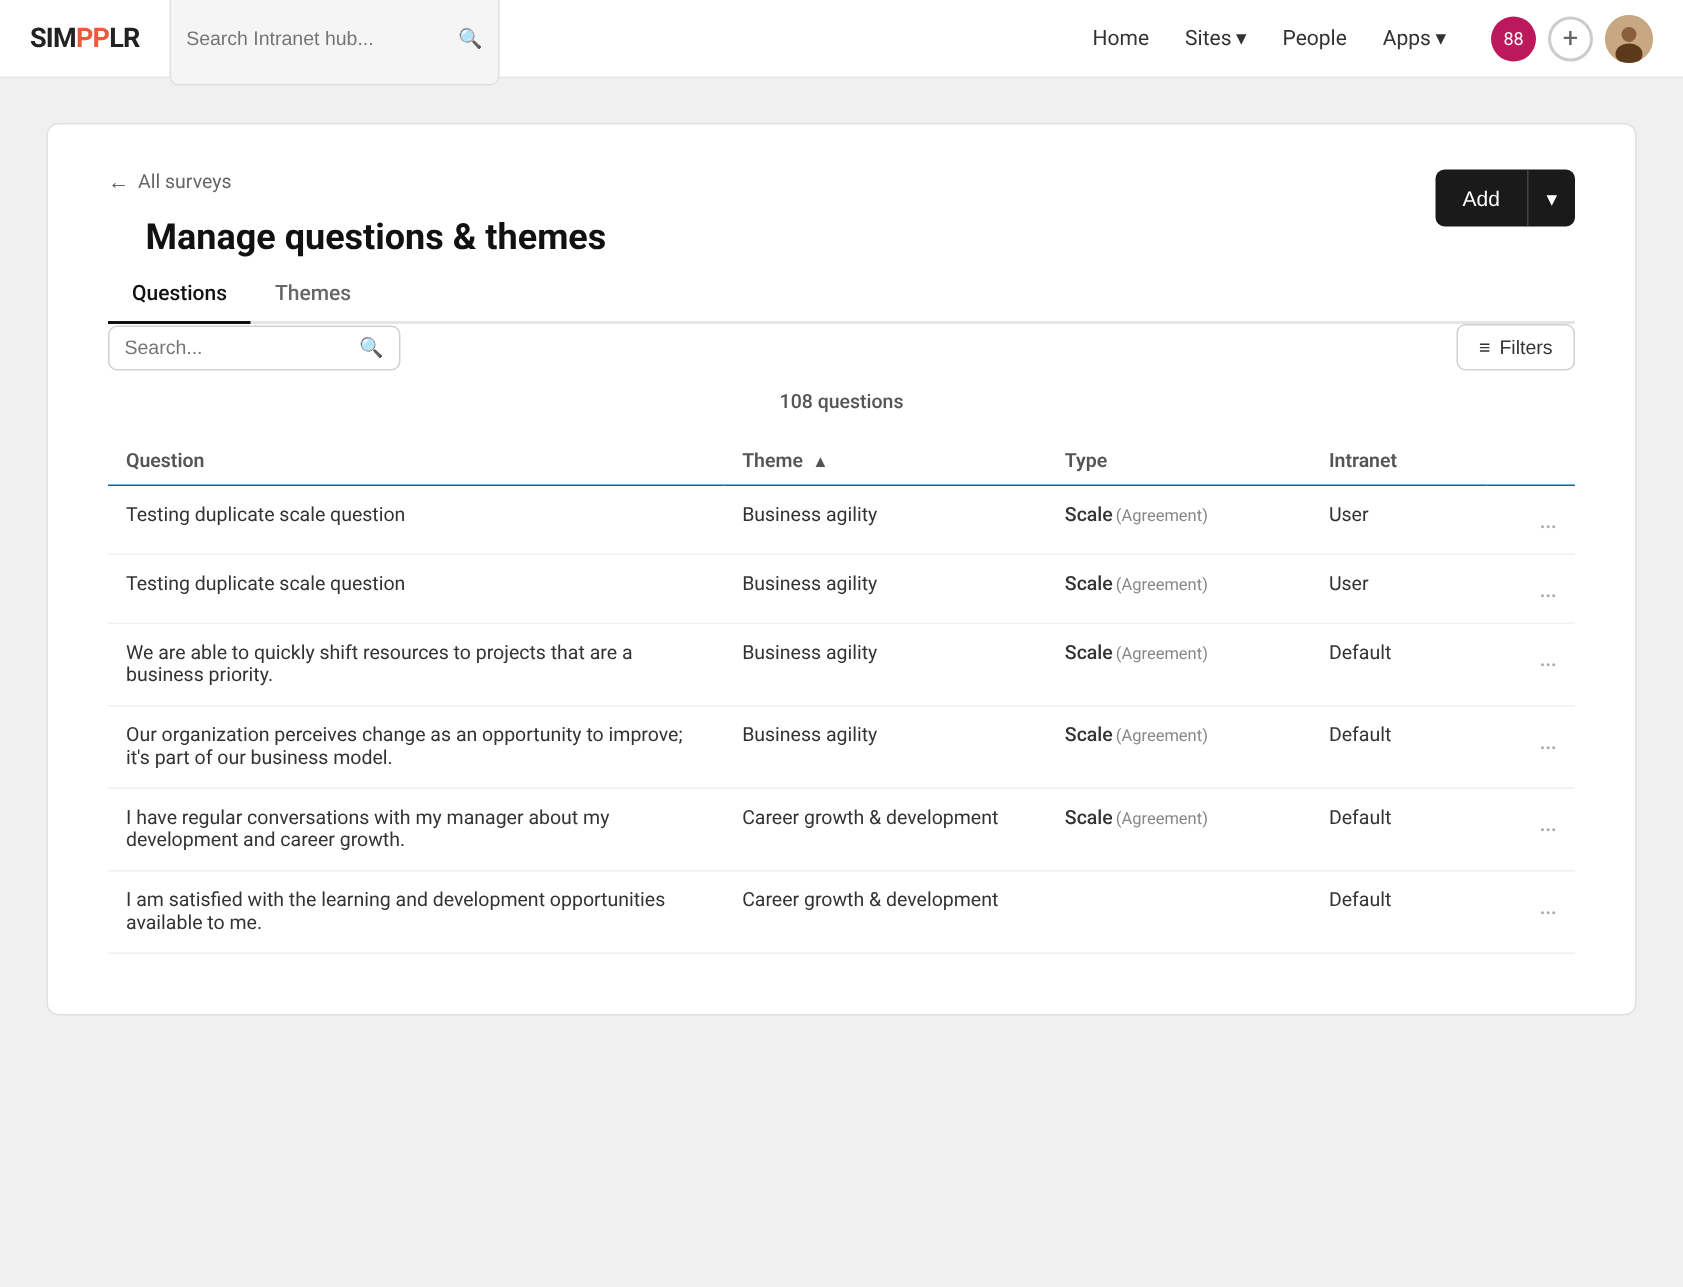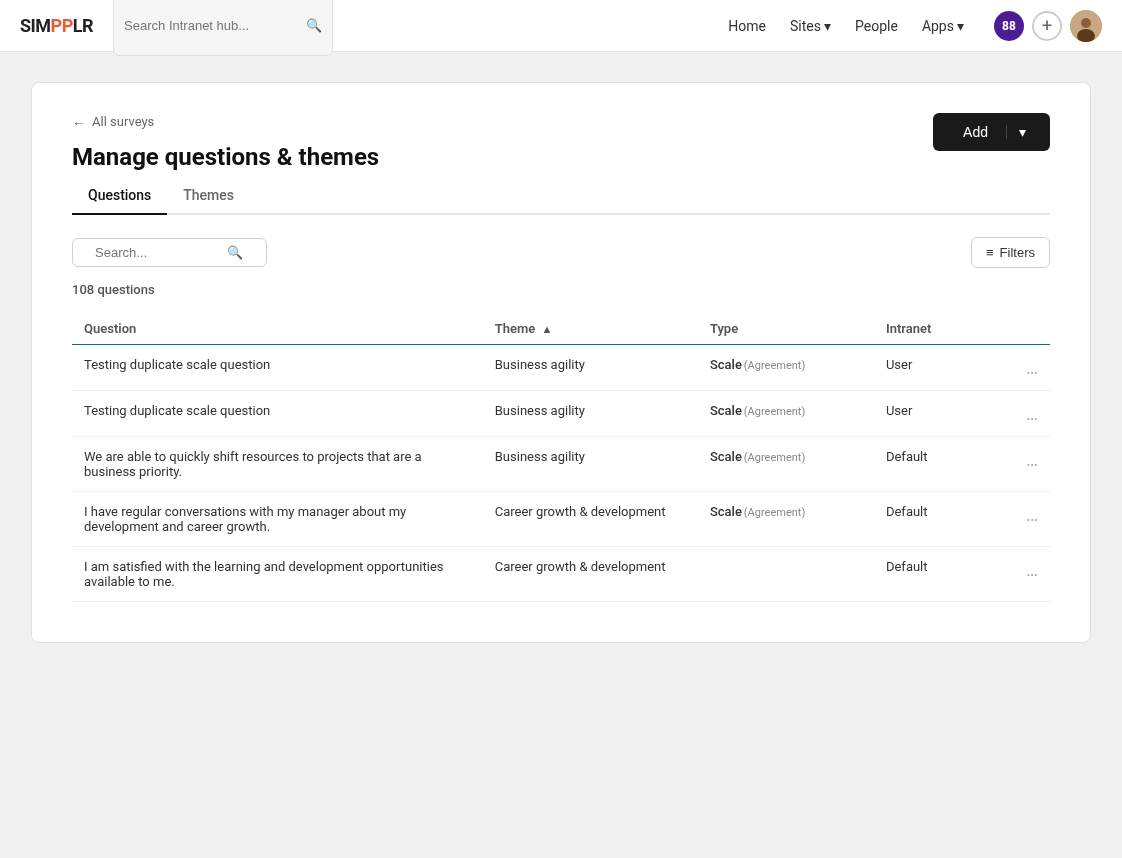--- a/index.html
+++ b/index.html
@@ -49,30 +49,30 @@
       border-radius: 4px;
       font-size: 14px;
       color: #333;
       cursor: pointer;
       display: flex;
       align-items: center;
       gap: 3px;
     }
     .topnav-actions { display: flex; align-items: center; gap: 8px; }
     .topnav-badge {
-      background: #4c1d95;
+      background: #be185d;
       color: #fff;
       border-radius: 50%;
       width: 30px;
       height: 30px;
       display: flex;
       align-items: center;
       justify-content: center;
       font-size: 12px;
-      font-weight: 700;
+      font-weight: 400;
     }
     .topnav-plus {
       width: 30px;
       height: 30px;
       border: 2px solid #ccc;
       border-radius: 50%;
       display: flex;
       align-items: center;
       justify-content: center;
       cursor: pointer;
@@ -110,35 +110,36 @@
       font-size: 13px;
       margin-bottom: 14px;
       cursor: pointer;
     }
     .breadcrumb-arrow { font-size: 14px; }
     .page-title {
       font-size: 24px;
       font-weight: 700;
       color: #111;
       margin-bottom: 6px;
+      margin-left: 25px;
     }
     .page-subtitle { color: #666; font-size: 13px; margin-bottom: 24px; }
     .page-header-row {
       display: flex;
       align-items: flex-start;
       justify-content: space-between;
     }
     .add-btn {
       display: flex;
       align-items: center;
       background: #1a1a1a;
       color: #fff;
       border: none;
       border-radius: 6px;
-      padding: 12px;
+      padding: 0;
       cursor: pointer;
       overflow: hidden;
       font-size: 14px;
       height: 38px;
     }
     .add-btn-label {
       padding: 0 18px;
       font-weight: 500;
     }
     .add-btn-divider {
@@ -150,21 +151,20 @@
     .add-btn-caret {
       padding: 0 12px;
       display: flex;
       align-items: center;
     }
 
     
     .tabs {
       display: flex;
       border-bottom: 2px solid #e5e5e5;
-      margin-bottom: 22px;
     }
     .tab {
       padding: 10px 16px;
       font-size: 14px;
       cursor: pointer;
       color: #666;
       border-bottom: 2px solid transparent;
       margin-bottom: -2px;
       font-weight: 500;
     }
@@ -178,21 +178,21 @@
       display: flex;
       align-items: center;
       justify-content: space-between;
       margin-bottom: 14px;
     }
     .search-box {
       display: flex;
       align-items: center;
       border: 1px solid #d0d0d0;
       border-radius: 6px;
-      padding: 6px 22px;
+      padding: 6px 10px;
       gap: 8px;
       width: 195px;
     }
     .search-box input {
       border: none;
       outline: none;
       font-size: 13px;
       color: #333;
       width: 100%;
       background: transparent;
@@ -208,20 +208,21 @@
       background: #fff;
       cursor: pointer;
       font-size: 13px;
       color: #333;
     }
     .question-count {
       font-size: 13px;
       color: #555;
       margin-bottom: 16px;
       font-weight: 500;
+      text-align: center;
     }
 
     
     .table-container { width: 100%; }
     table { width: 100%; border-collapse: collapse; }
     thead th {
       text-align: left;
       font-size: 13px;
       font-weight: 600;
       color: #555;
@@ -362,20 +363,29 @@
           <tr>
     <td class="col-question">We are able to quickly shift resources to projects that are a business priority.</td>
     <td class="col-theme">Business agility</td>
     <td class="col-type">
       <span class="type-label">Scale</span><span class="type-sub">(Agreement)</span>
     </td>
     <td class="col-creator">Default</td>
     <td class="col-actions row-actions">…</td>
   </tr>
           <tr>
+    <td class="col-question">Our organization perceives change as an opportunity to improve; it's part of our business model.</td>
+    <td class="col-theme">Business agility</td>
+    <td class="col-type">
+      <span class="type-label">Scale</span><span class="type-sub">(Agreement)</span>
+    </td>
+    <td class="col-creator">Default</td>
+    <td class="col-actions row-actions">…</td>
+  </tr>
+          <tr>
     <td class="col-question">I have regular conversations with my manager about my development and career growth.</td>
     <td class="col-theme">Career growth &amp; development</td>
     <td class="col-type">
       <span class="type-label">Scale</span><span class="type-sub">(Agreement)</span>
     </td>
     <td class="col-creator">Default</td>
     <td class="col-actions row-actions">…</td>
   </tr>
           <tr>
     <td class="col-question">I am satisfied with the learning and development opportunities available to me.</td>

